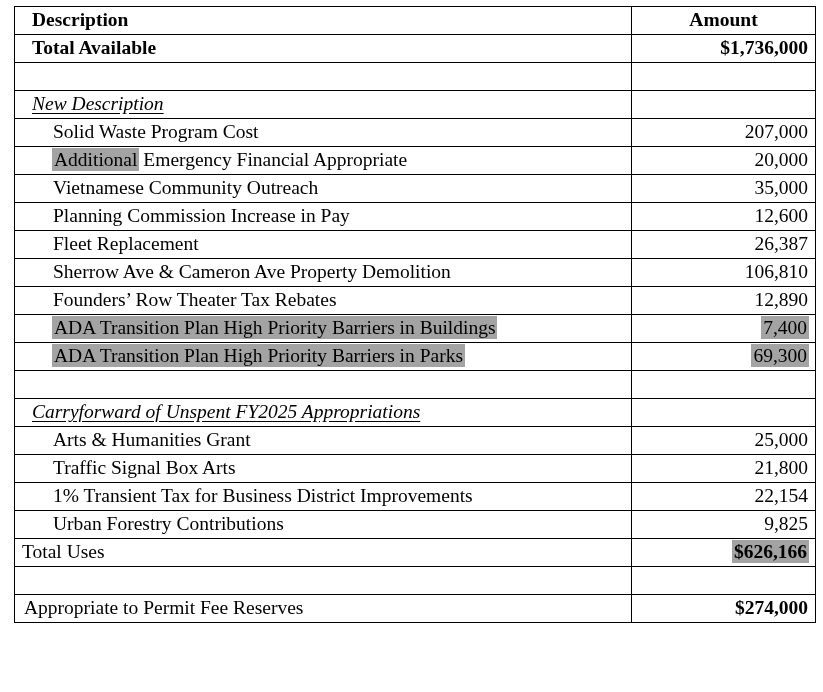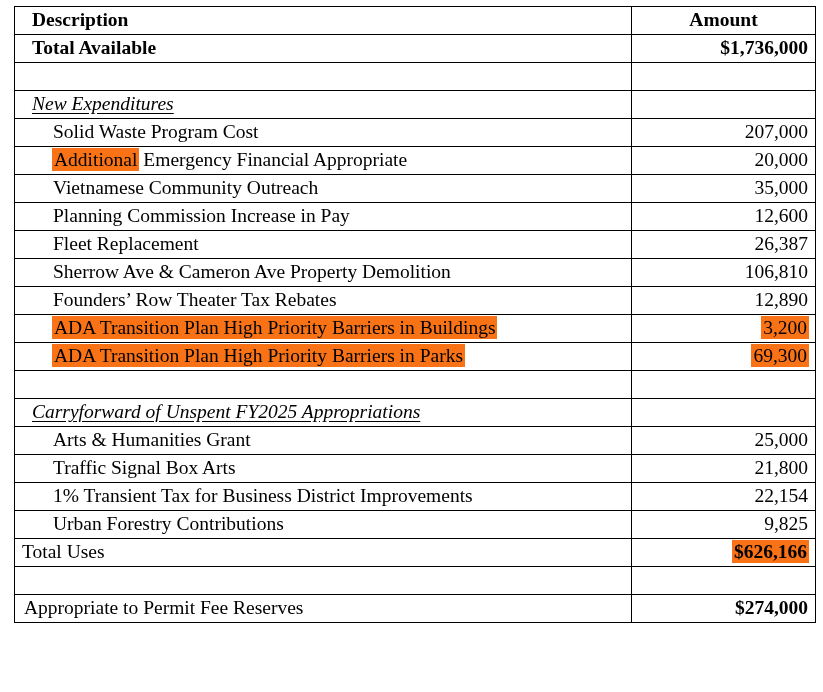--- a/index.html
+++ b/index.html
@@ -73,21 +73,21 @@
 
   .center-bold {
     display: block;
     text-align: left;
     font-weight: normal;
     padding-right: 150px;
   }
 
   
   .hl {
-    background: #f97316;
+    background: #a3a3a3;
     padding: 1px 2px;
     margin: 0 -1px;
   }
 
   sup {
     font-size: 0.62em;
     vertical-align: super;
     line-height: 0;
   }
 
@@ -122,21 +122,21 @@
         </td>
       </tr>
 
       <tr class="spacer">
         <td class="desc"></td>
         <td class="amt"></td>
       </tr>
 
       <tr>
         <td class="desc">
-          <span class="txt lvl-section section-label">New Expenditures</span>
+          <span class="txt lvl-section section-label">New Description</span>
         </td>
         <td class="amt"></td>
       </tr>
 
       <tr>
         <td class="desc">
           <span class="txt lvl-item">Solid Waste Program Cost</span>
         </td>
         <td class="amt">
           <span>207,000</span>
@@ -196,21 +196,21 @@
         <td class="amt">
           <span>12,890</span>
         </td>
       </tr>
 
       <tr>
         <td class="desc">
           <span class="txt lvl-item"><span class="hl">ADA Transition Plan High Priority Barriers in Buildings</span></span>
         </td>
         <td class="amt">
-          <span class="hl">3,200</span>
+          <span class="hl">7,400</span>
         </td>
       </tr>
 
       <tr>
         <td class="desc">
           <span class="txt lvl-item"><span class="hl">ADA Transition Plan High Priority Barriers in Parks</span></span>
         </td>
         <td class="amt">
           <span class="hl">69,300</span>
         </td>

